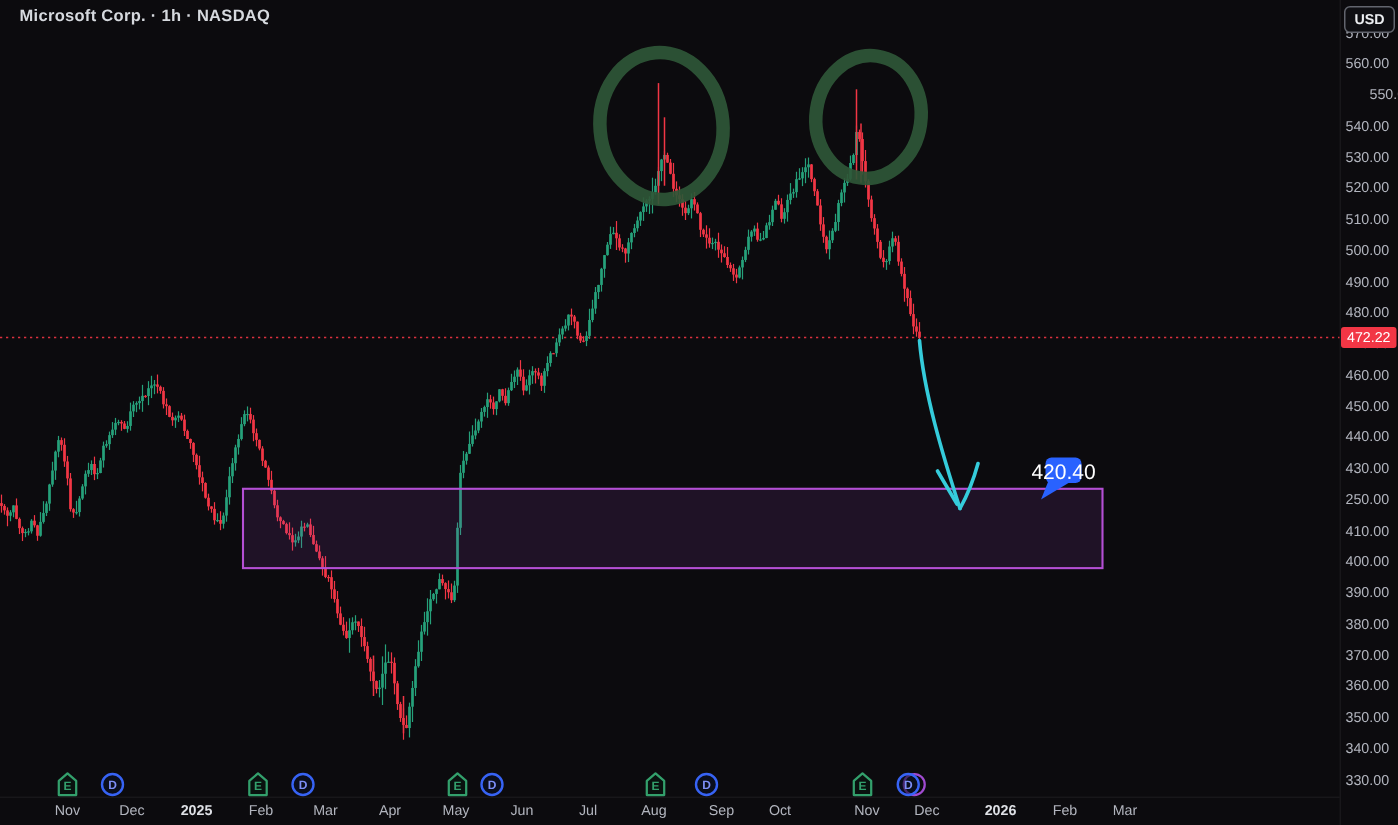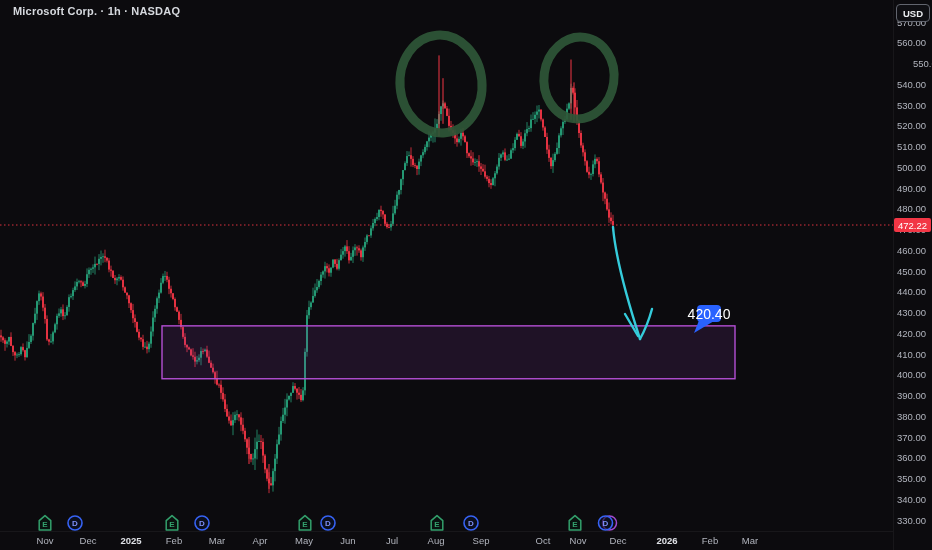--- a/index.html
+++ b/index.html
@@ -676,21 +676,21 @@
       <div class="tick" style="top: 120.408px;">520.00</div>
       <div class="tick" style="top: 141.15px;">510.00</div>
       <div class="tick" style="top: 161.892px;">500.00</div>
       <div class="tick" style="top: 182.633px;">490.00</div>
       <div class="tick" style="top: 203.375px;">480.00</div>
       <div class="tick" style="top: 224.117px;">470.00</div>
       <div class="tick" style="top: 244.858px;">460.00</div>
       <div class="tick" style="top: 265.6px;">450.00</div>
       <div class="tick" style="top: 286.342px;">440.00</div>
       <div class="tick" style="top: 307.083px;">430.00</div>
-      <div class="tick" style="top: 327.825px;">420.00</div>
+      <div class="tick" style="top: 327.825px;">250.00</div>
       <div class="tick" style="top: 348.567px;">410.00</div>
       <div class="tick" style="top: 369.308px;">400.00</div>
       <div class="tick" style="top: 390.05px;">390.00</div>
       <div class="tick" style="top: 410.792px;">380.00</div>
       <div class="tick" style="top: 431.533px;">370.00</div>
       <div class="tick" style="top: 452.275px;">360.00</div>
       <div class="tick" style="top: 473.017px;">350.00</div>
       <div class="tick" style="top: 493.758px;">340.00</div>
       <div class="tick" style="top: 514.5px;">330.00</div>
     </div>
@@ -699,21 +699,21 @@
       <div class="xlab" style="left: 88px;">Dec</div>
       <div class="xlab year" style="left: 131px;">2025</div>
       <div class="xlab" style="left: 174px;">Feb</div>
       <div class="xlab" style="left: 217px;">Mar</div>
       <div class="xlab" style="left: 260px;">Apr</div>
       <div class="xlab" style="left: 304px;">May</div>
       <div class="xlab" style="left: 348px;">Jun</div>
       <div class="xlab" style="left: 392px;">Jul</div>
       <div class="xlab" style="left: 436px;">Aug</div>
       <div class="xlab" style="left: 481px; text-align: center;">Sep</div>
-      <div class="xlab" style="left: 543px;">Oct</div>
+      <div class="xlab" style="left: 520px;">Oct</div>
       <div class="xlab" style="left: 578px;">Nov</div>
       <div class="xlab" style="left: 618px;">Dec</div>
       <div class="xlab year" style="left: 667px;">2026</div>
       <div class="xlab" style="left: 710px;">Feb</div>
       <div class="xlab" style="left: 750px;">Mar</div>
     </div>
   <div id="events-row">
       <div class="badge" style="left: 45px;"><svg width="22" height="20" viewBox="0 0 22 20">
           <path d="M5.2,17 L5.2,7.6 L11,2.6 L16.8,7.6 L16.8,17 Z" fill="rgba(8,26,16,.55)" stroke="#33a06c" stroke-width="1.5" stroke-linejoin="round"></path>
           <text x="11" y="13.6" text-anchor="middle" font-size="8" font-weight="bold" fill="#33a06c" font-family="&quot;Liberation Sans&quot;,sans-serif">E</text>

